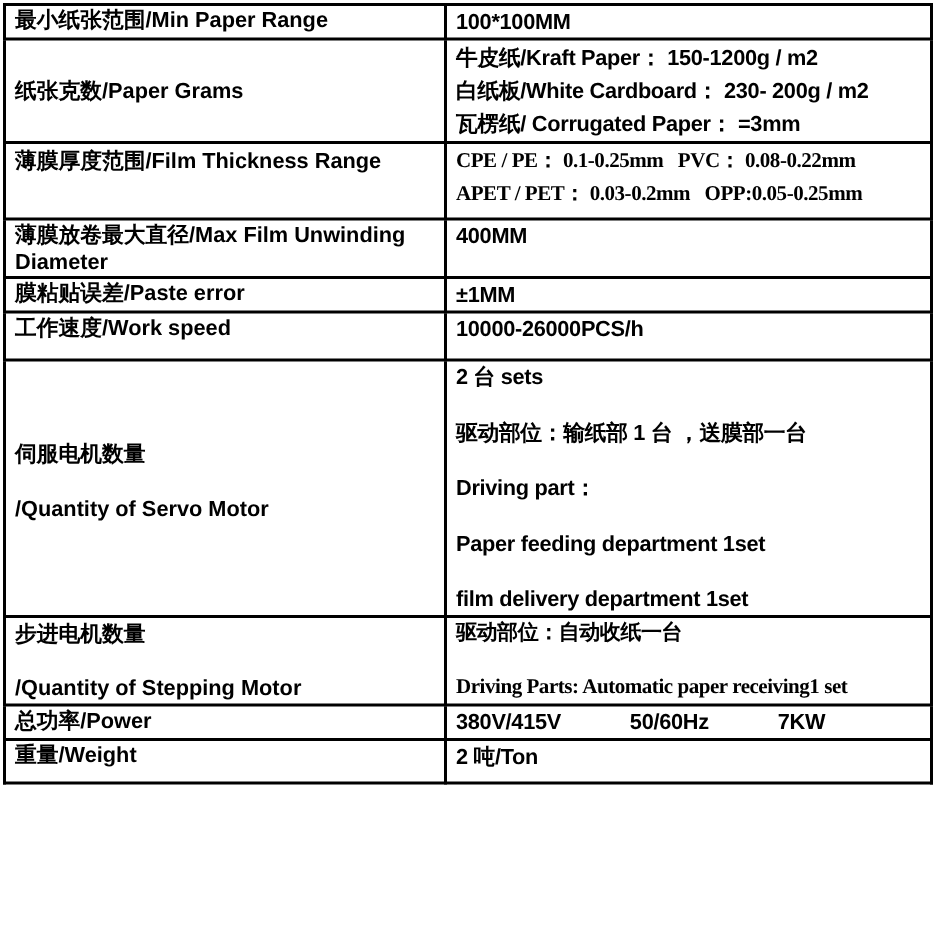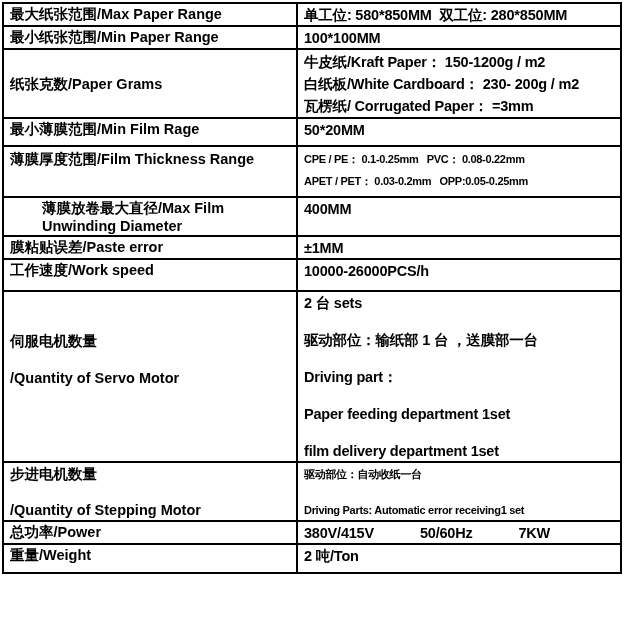--- a/index.html
+++ b/index.html
@@ -21,52 +21,44 @@
     padding:1px 3px 0 6px;
     font-weight:bold;
     font-size:14.5px;
     overflow:hidden;
   }
   col.c1 { width:294px; }
   col.c2 { width:324px; }
   .line { line-height:20px; }
   td.label .line { line-height:19px; }
   td.value .line { white-space:pre; letter-spacing:-0.2px; }
-  td.tight .line { font-size:11px; letter-spacing:-0.3px; }
+  td.tight .line { font-size:14px; letter-spacing:-0.3px;font-family:Liberation Serif, serif; }
 
   tr.r3 td.label { vertical-align:middle; }
   tr.r3 td.value .line, tr.r6 .line { line-height:22px; }
-  tr.r7 td.label .line { line-height:18px;margin-left:32px; }
+  tr.r7 td.label .line { line-height:18px; }
 
   tr.r10 .line { line-height:20px; margin-bottom:17px; }
   tr.r10 .line:last-child { margin-bottom:0; }
-  tr.r10 td.label { padding-top:39px; }
+  tr.r10 td.label { padding-top:52px; }
 
   tr.r11 .line { line-height:20px; margin-bottom:16px; }
   tr.r11 .line:last-child { margin-bottom:0;margin-top:11px; }
 </style>
 </head>
 <body>
 
 <div>
 <table class="spec">
   <colgroup>
         <col class="c1">
         <col class="c2">
       </colgroup>
   <tbody>
 
-    <tr class="r1" style="height:22px">
-      <td class="label">
-        <div class="line">最大纸张范围/Max Paper Range</div>
-      </td>
-      <td class="value">
-        <div class="line">单工位: 580*850MM  双工位: 280*850MM</div>
-      </td>
-    </tr>
 
     <tr class="r2" style="height:21px">
       <td class="label">
         <div class="line">最小纸张范围/Min Paper Range</div>
       </td>
       <td class="value">
         <div class="line">100*100MM</div>
       </td>
     </tr>
 
@@ -75,28 +67,20 @@
         <div class="line">纸张克数/Paper Grams</div>
       </td>
       <td class="value">
         <div class="line">牛皮纸/Kraft Paper： 150-1200g / m2</div>
         <div class="line">白纸板/White Cardboard： 230- 200g / m2</div>
         <div class="line">瓦楞纸/ Corrugated Paper： =3mm</div>
       </td>
     </tr>
 
 
-    <tr class="r5" style="height:28px">
-      <td class="label">
-        <div class="line">最小薄膜范围/Min Film Rage</div>
-      </td>
-      <td class="value">
-        <div class="line">50*20MM</div>
-      </td>
-    </tr>
 
     <tr class="r6" style="height:51px">
       <td class="label">
         <div class="line">薄膜厚度范围/Film Thickness Range</div>
       </td>
       <td class="value tight">
         <div class="line">CPE / PE： 0.1-0.25mm   PVC： 0.08-0.22mm</div>
         <div class="line">APET / PET： 0.03-0.2mm   OPP:0.05-0.25mm</div>
       </td>
     </tr>
@@ -142,21 +126,21 @@
       </td>
     </tr>
 
     <tr class="r11" style="height:59px">
       <td class="label">
         <div class="line">步进电机数量</div>
         <div class="line">/Quantity of Stepping Motor</div>
       </td>
       <td class="value tight">
         <div class="line">驱动部位：自动收纸一台</div>
-        <div class="line">Driving Parts: Automatic error receiving1 set</div>
+        <div class="line">Driving Parts: Automatic paper receiving1 set</div>
       </td>
     </tr>
 
 
     <tr class="r13" style="height:20px">
       <td class="label">
         <div class="line">总功率/Power</div>
       </td>
       <td class="value">
         <div class="line">380V/415V            50/60Hz            7KW</div>

